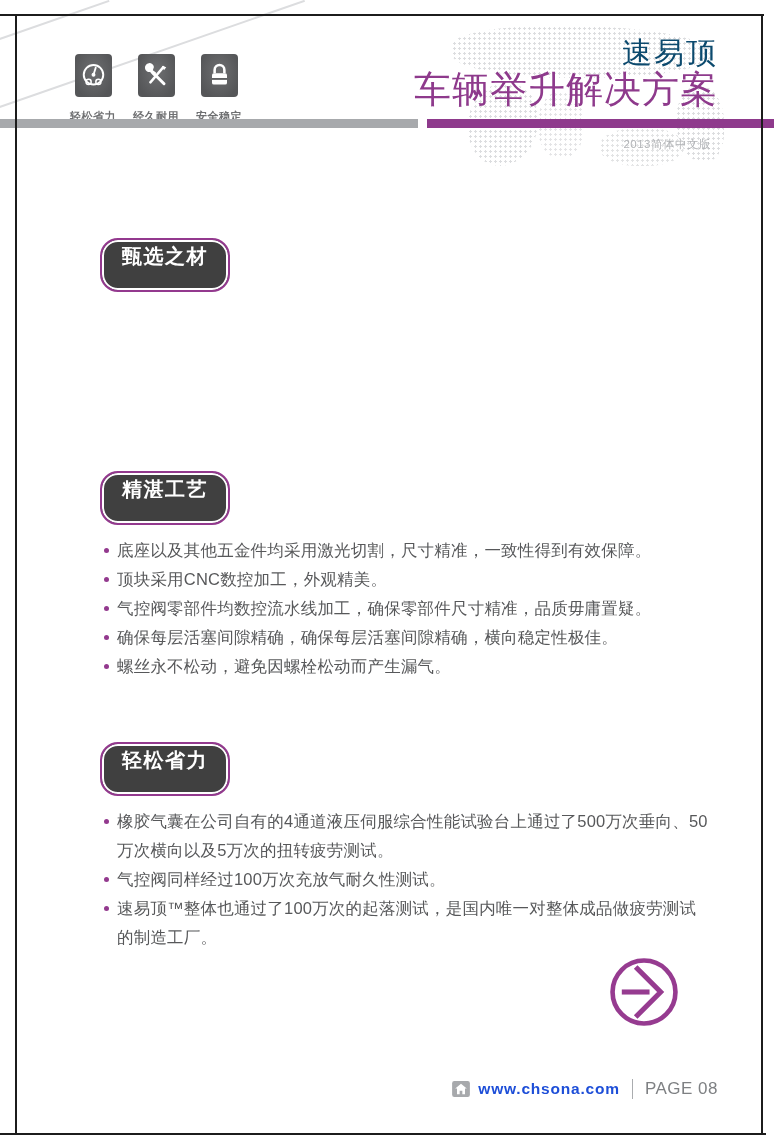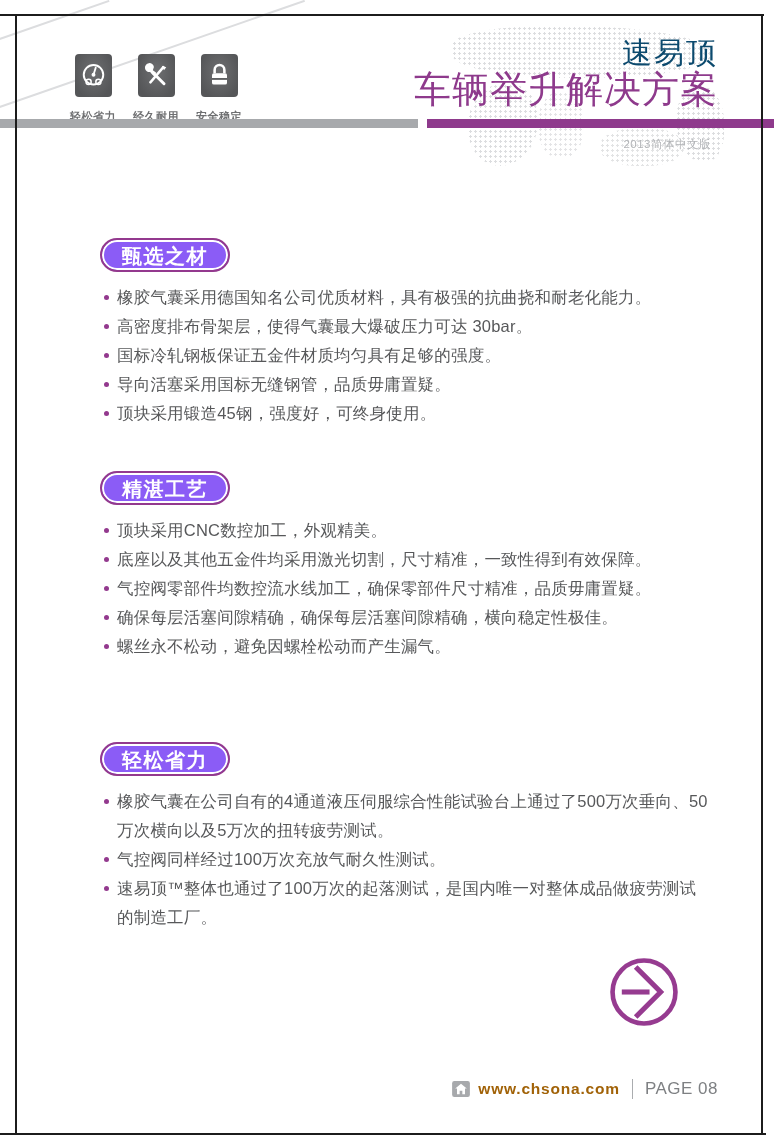--- a/index.html
+++ b/index.html
@@ -48,27 +48,27 @@
   #bar-gray   { position:absolute; left:0;   top:119px; width:418px; height:9px; background:#a7a9ac; z-index:2; }
   #bar-purple { position:absolute; left:427px; top:119px; width:347px; height:9px; background:#8e3a8c; z-index:2; }
   #edition { position:absolute; right:63px; top:137px; font-size:11.5px; color:#b2b4b7; letter-spacing:.5px; z-index:2;margin-left:8px; }
   
   .section { position:absolute; left:100px; width:620px; z-index:2; }
   #section-0 { top:238px; }
   #section-1 { top:471px; }
   #section-2 { top:742px; }
   .badge {
     display:inline-block;
-    background:#8b5cf6;
+    background:#404040;
     border:2px solid #93398e;
     box-shadow:inset 0 0 0 2px #ffffff;
     border-radius:18px;
     color:#ffffff;
     font-size:20px; font-weight:bold;
-    padding:3px 20px 0;
+    padding:3px 20px 20px;
     letter-spacing:1.5px;
   }
   .bullet-list { list-style:none; margin:11px 0 0 4px; width:604px; }
   .bullet-list li {
     position:relative;
     padding-left:13px;
     font-size:16.5px;
     line-height:29px;
     color:#57585a;
     letter-spacing:.2px;
@@ -76,21 +76,21 @@
   .bullet-list li::before {
     content:""; position:absolute; left:0; top:12px;
     width:5px; height:5px; border-radius:50%;
     background:#93398e;
   }
   
   #next-arrow { position:absolute; left:607px; top:955px; width:74px; height:74px; z-index:2; background:none; border:none; cursor:pointer; padding:0; }
   
   #footer { position:absolute; right:56px; top:1079px; display:flex; align-items:center; z-index:4; }
   #footer-home-icon { width:18px; height:16px; margin-right:8px; }
-  #footer-website { font-size:15.5px; font-weight:bold; color:#a16207; letter-spacing:.8px; text-decoration:none; }
+  #footer-website { font-size:15.5px; font-weight:bold; color:#1d4ed8; letter-spacing:.8px; text-decoration:none; }
   #footer-divider { width:1px; height:20px; background:#aaacaf; margin:0 12px; }
   #footer-page { font-size:17px; color:#7e8083; letter-spacing:.5px; }
 </style>
 </head>
 <body>
 
 <div class="frame-line" id="frame-top"></div>
 <div class="frame-line" id="frame-left"></div>
 <div class="frame-line" id="frame-bottom"></div>
 <div class="frame-line" id="frame-right"></div>
@@ -143,33 +143,26 @@
 <div id="title-block">
   <div id="brand-name">速易顶</div>
   <div id="page-title">车辆举升解决方案</div>
 </div>
 <div id="bar-gray"></div>
 <div id="bar-purple"></div>
 <div id="edition">2013简体中文版</div>
 
 <div class="section" id="section-0">
   <div class="badge">甄选之材</div>
-  <ul class="bullet-list">
-      <li>橡胶气囊采用德国知名公司优质材料，具有极强的抗曲挠和耐老化能力。</li>
-      <li>高密度排布骨架层，使得气囊最大爆破压力可达 30bar。</li>
-      <li>国标冷轧钢板保证五金件材质均匀具有足够的强度。</li>
-      <li>导向活塞采用国标无缝钢管，品质毋庸置疑。</li>
-      <li>顶块采用锻造45钢，强度好，可终身使用。</li>
-    </ul>
 </div>
 <div class="section" id="section-1">
   <div class="badge">精湛工艺</div>
   <ul class="bullet-list">
+      <li>底座以及其他五金件均采用激光切割，尺寸精准，一致性得到有效保障。</li>
       <li>顶块采用CNC数控加工，外观精美。</li>
-      <li>底座以及其他五金件均采用激光切割，尺寸精准，一致性得到有效保障。</li>
       <li>气控阀零部件均数控流水线加工，确保零部件尺寸精准，品质毋庸置疑。</li>
       <li>确保每层活塞间隙精确，确保每层活塞间隙精确，横向稳定性极佳。</li>
       <li>螺丝永不松动，避免因螺栓松动而产生漏气。</li>
     </ul>
 </div>
 <div class="section" id="section-2">
   <div class="badge">轻松省力</div>
   <ul class="bullet-list">
       <li>橡胶气囊在公司自有的4通道液压伺服综合性能试验台上通过了500万次垂向、50万次横向以及5万次的扭转疲劳测试。</li>
       <li>气控阀同样经过100万次充放气耐久性测试。</li>

